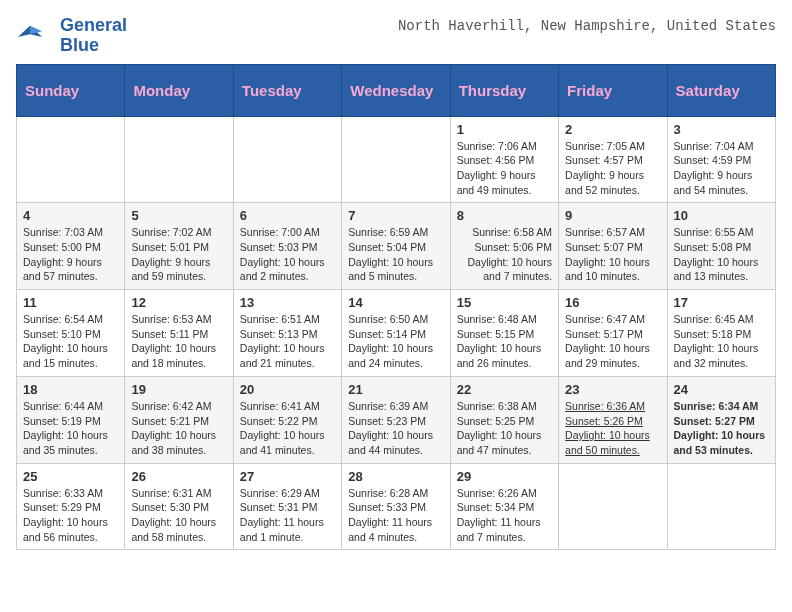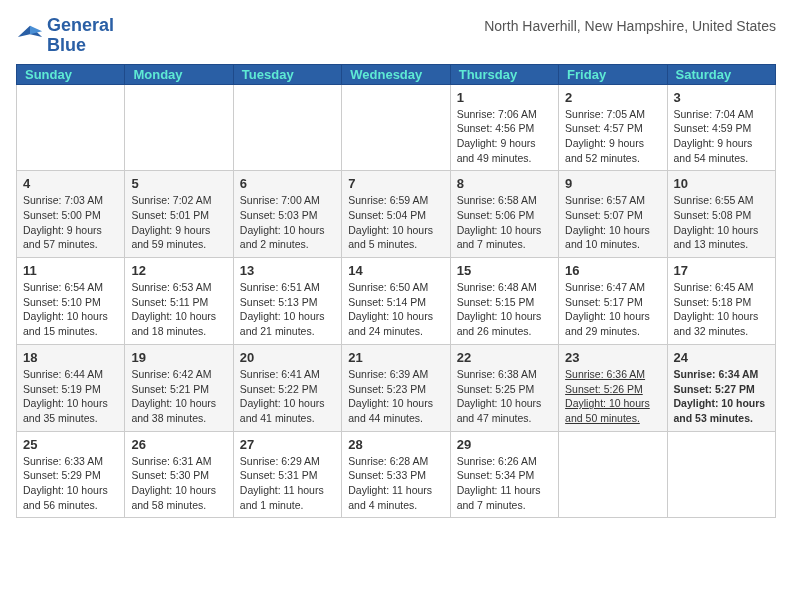--- a/index.html
+++ b/index.html
@@ -12,21 +12,21 @@
     }
     .header-area {
       display: flex;
       justify-content: space-between;
       align-items: flex-start;
       margin-bottom: 4px;
     }
     .logo {
       display: flex;
       align-items: center;
-      gap: 3px;
+      gap: 16px;
       justify-content: center;
     }
     .logo-text {
       font-size: 18px;
       font-weight: bold;
       color: #2a5fa5;
       line-height: 1.1;
     }
     .logo-text span {
       display: block;
@@ -40,32 +40,33 @@
     }
     .month-title {
       font-size: 32px;
       font-weight: normal;
       color: #333;
     }
     .location {
       font-size: 14px;
       color: #555;
       margin-top: 2px;
+      font-family: Liberation Mono, monospace;
     }
     .calendar {
       width: 100%;
       border-collapse: collapse;
       margin-top: 8px;
     }
     .calendar th {
       background: #2a5fa5;
-      color: #5eead4;
+      color: #f9a8d4;
       text-align: left;
-      padding: 2px 8px;
-      font-size: 13px;
+      padding: 17px 8px;
+      font-size: 15px;
       font-weight: bold;
       border: 1px solid #1e4a8a;
     }
     .calendar td {
       vertical-align: top;
       border: 1px solid #ccc;
       padding: 5px 6px;
       width: 108px;
       min-height: 80px;
       background: #fff;
@@ -167,21 +168,21 @@
 Daylight: 10 hours and 2 minutes.</div>
         </td>
         <td>
           <div class="day-number">7</div>
           <div class="day-info" style="white-space: pre-line;">Sunrise: 6:59 AM
 Sunset: 5:04 PM
 Daylight: 10 hours and 5 minutes.</div>
         </td>
         <td>
           <div class="day-number">8</div>
-          <div class="day-info" style="white-space: pre-line;">Sunrise: 6:58 AM
+          <div class="day-info" style="white-space: pre-line; text-align: right;">Sunrise: 6:58 AM
 Sunset: 5:06 PM
 Daylight: 10 hours and 7 minutes.</div>
         </td>
         <td>
           <div class="day-number">9</div>
           <div class="day-info" style="white-space: pre-line;">Sunrise: 6:57 AM
 Sunset: 5:07 PM
 Daylight: 10 hours and 10 minutes.</div>
         </td>
         <td>

